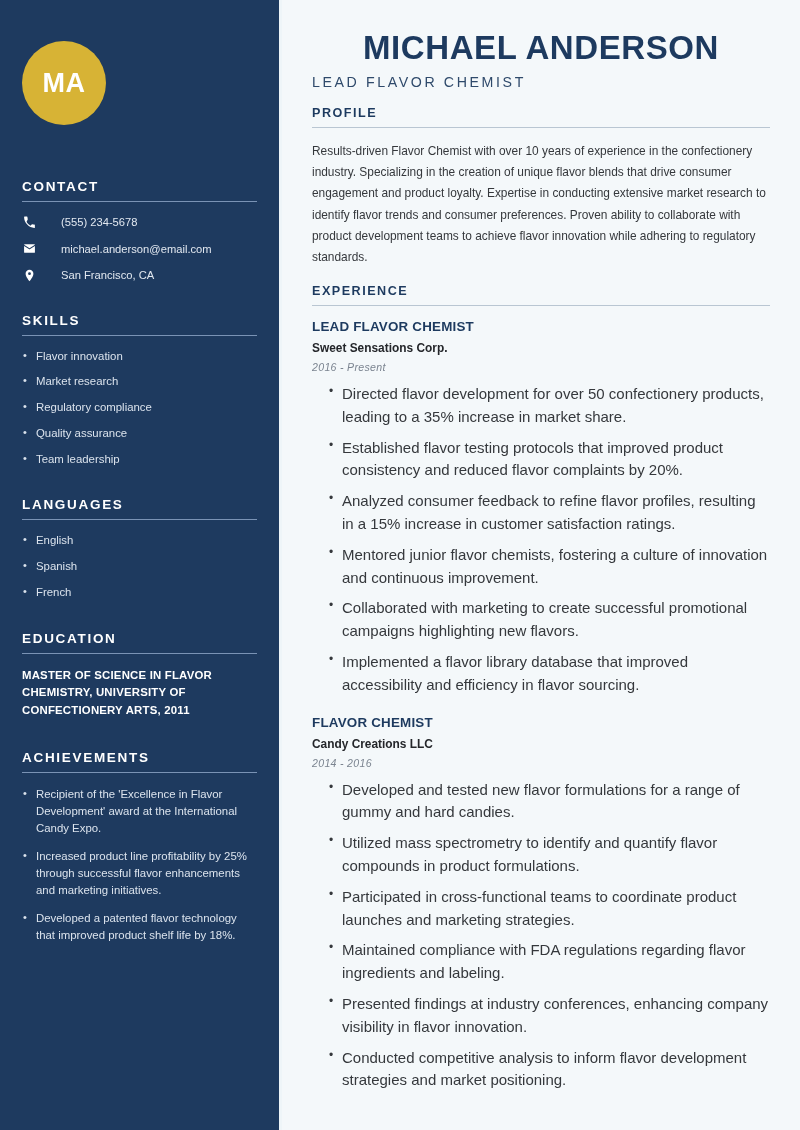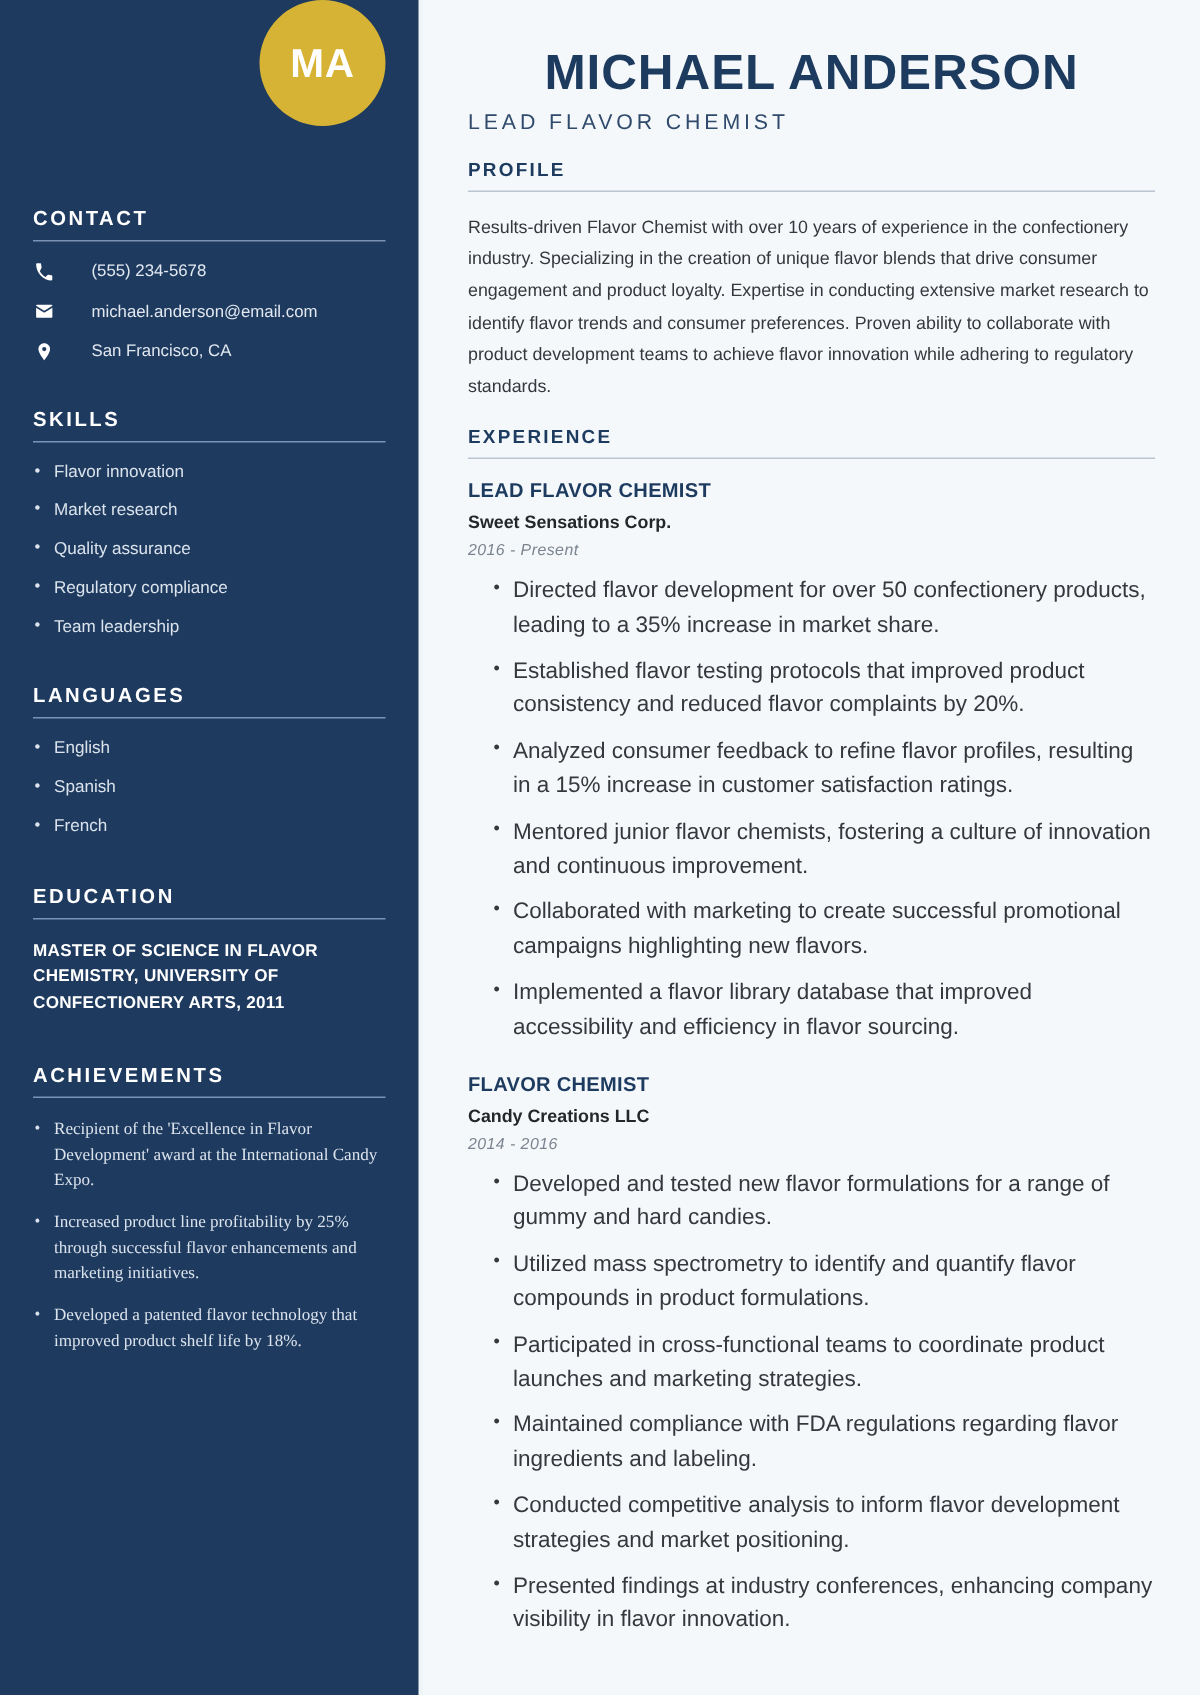--- a/index.html
+++ b/index.html
@@ -29,21 +29,22 @@
     width: 279px;
     min-width: 279px;
     background: #1e3a5f;
     color: #ffffff;
     padding: 0 22px;
     position: relative;
   }
 
   .avatar-wrap {
     display: flex;
-    justify-content: flex-end;
+    justify-content: flex-start;
+    padding-top: 41px;
     padding-bottom: 8px;
   }
 
   .avatar {
     width: 84px;
     height: 84px;
     border-radius: 50%;
     background: #d7b335;
     display: flex;
     align-items: center;
@@ -111,21 +112,20 @@
     top: -1px;
     font-size: 11px;
     color: #dbe3ed;
   }
 
   ul.side-list.tight li { margin-bottom: 10px; }
 
   ul.side-list.multi li {
     margin-bottom: 11px;
     line-height: 1.5;
-    font-family: Liberation Serif, serif;
   }
 
   .edu-text {
     font-size: 11.4px;
     font-weight: bold;
     line-height: 1.55;
     color: #ffffff;
     letter-spacing: 0.2px;
   }
 
@@ -273,22 +273,22 @@
         <span>San Francisco, CA</span>
       </div>
     </section>
 
     <section class="side-section">
       <div class="side-heading">SKILLS</div>
       <div class="side-rule"></div>
       <ul class="side-list tight">
         <li>Flavor innovation</li>
         <li>Market research</li>
+        <li>Regulatory compliance</li>
         <li>Quality assurance</li>
-        <li>Regulatory compliance</li>
         <li>Team leadership</li>
       </ul>
     </section>
 
     <section class="side-section">
       <div class="side-heading">LANGUAGES</div>
       <div class="side-rule"></div>
       <ul class="side-list tight">
         <li>English</li>
         <li>Spanish</li>
@@ -347,21 +347,21 @@
 
       <div class="job">
         <div class="job-title">FLAVOR CHEMIST</div>
         <div class="job-company">Candy Creations LLC</div>
         <div class="job-dates">2014 - 2016</div>
         <ul class="job-bullets">
           <li>Developed and tested new flavor formulations for a range of gummy and hard candies.</li>
           <li>Utilized mass spectrometry to identify and quantify flavor compounds in product formulations.</li>
           <li>Participated in cross-functional teams to coordinate product launches and marketing strategies.</li>
           <li>Maintained compliance with FDA regulations regarding flavor ingredients and labeling.</li>
+          <li>Presented findings at industry conferences, enhancing company visibility in flavor innovation.</li>
           <li>Conducted competitive analysis to inform flavor development strategies and market positioning.</li>
-          <li>Presented findings at industry conferences, enhancing company visibility in flavor innovation.</li>
         </ul>
       </div>
 
     </section>
 
   </main>
 </div>
 
 </body></html>

